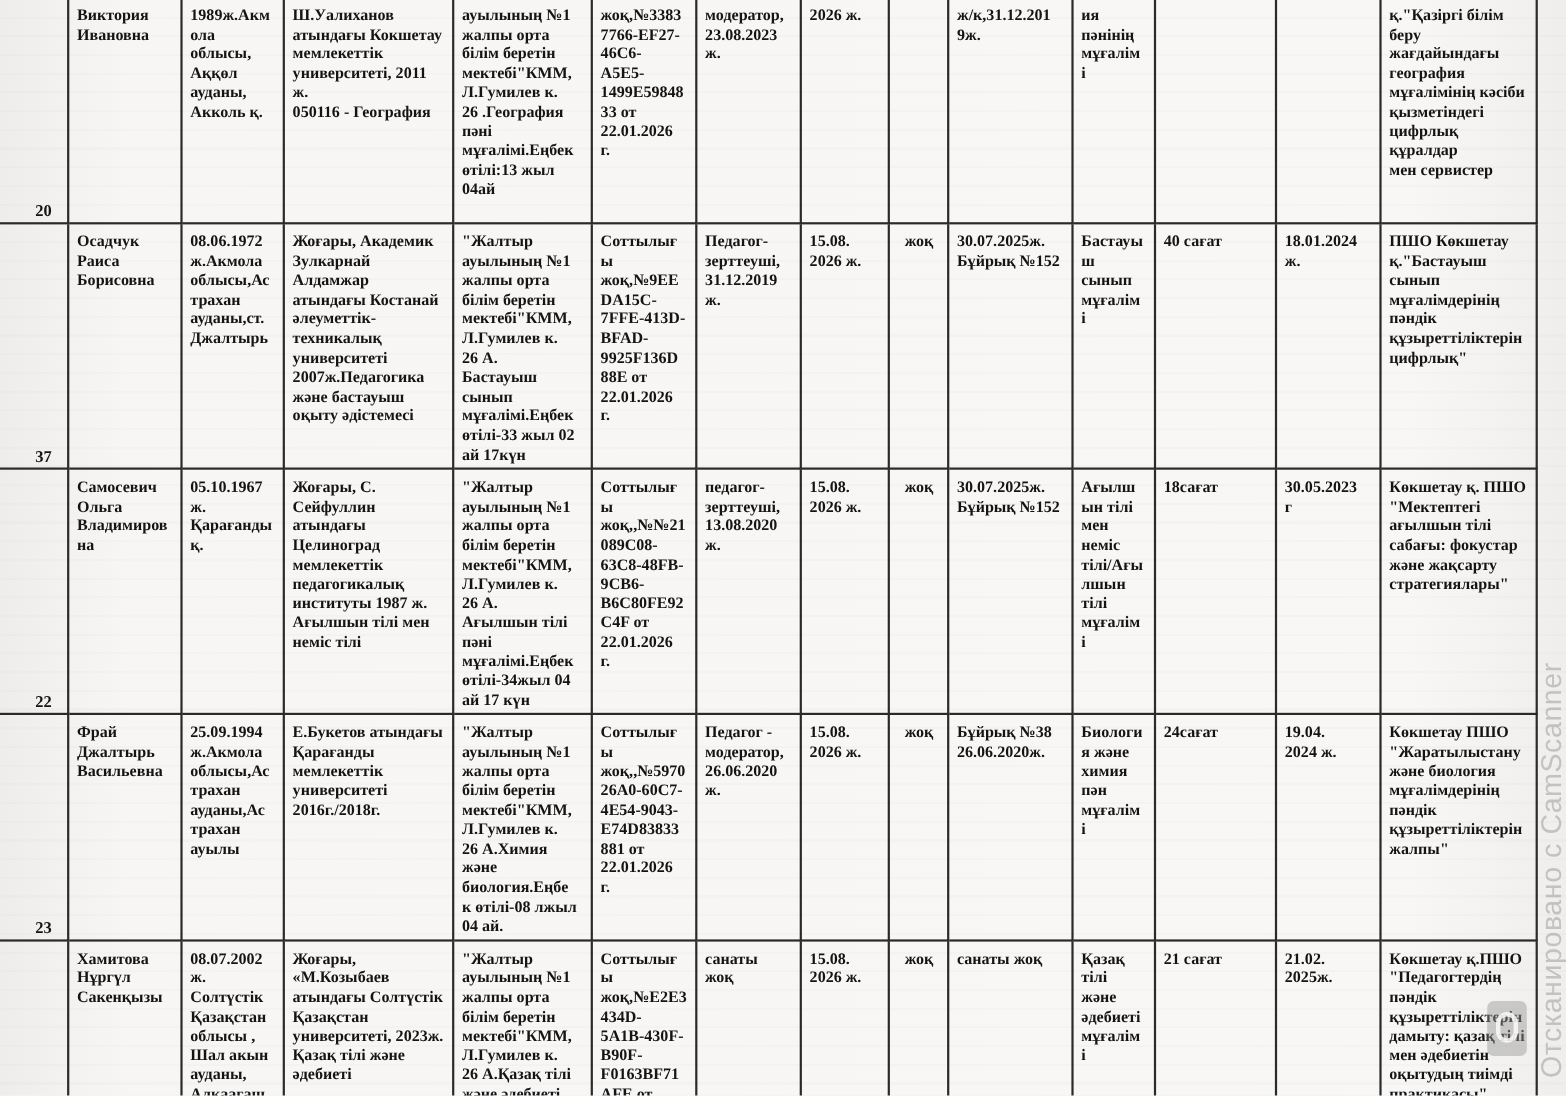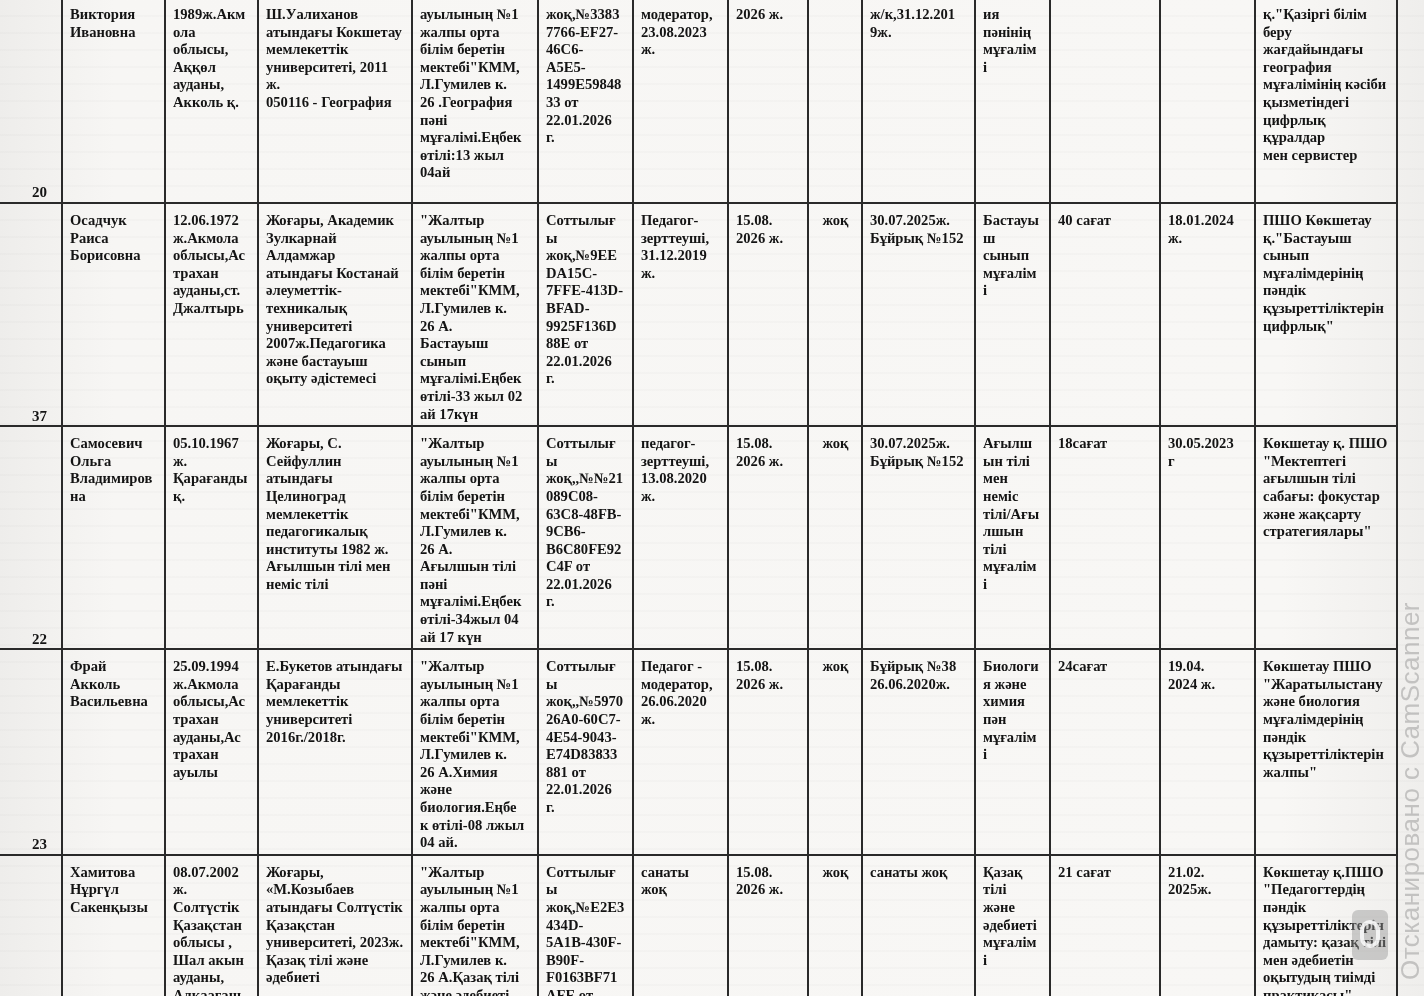--- a/index.html
+++ b/index.html
@@ -136,21 +136,21 @@
 мұғалімінің кәсіби
 қызметіндегі
 цифрлық құралдар
 мен сервистер</td>
         </tr>
         <tr class="r21">
           <td class="num">37</td>
           <td>Осадчук
 Раиса
 Борисовна</td>
-          <td>12.06.1972
+          <td>08.06.1972
 ж.Акмола
 облысы,Ас
 трахан
 ауданы,ст.
 Джалтырь</td>
           <td>Жоғары,  Академик
 Зулкарнай Алдамжар
 атындағы Костанай
 әлеуметтік-
 техникалық
@@ -211,21 +211,21 @@
 на</td>
           <td>05.10.1967
 ж.
 Қарағанды
 қ.</td>
           <td>Жоғары, С.
 Сейфуллин атындағы
 Целиноград
 мемлекеттік
 педагогикалық
-институты   1982 ж.
+институты   1987 ж.
 Ағылшын тілі мен
 неміс тілі</td>
           <td>"Жалтыр
 ауылының №1
 жалпы орта
 білім беретін
 мектебі"КММ,
 Л.Гумилев к.
 26 А.
 Ағылшын тілі
@@ -266,21 +266,21 @@
           <td>Көкшетау қ. ПШО
 "Мектептегі
 ағылшын тілі
 сабағы: фокустар
 және жақсарту
 стратегиялары"</td>
         </tr>
         <tr class="r23">
           <td class="num">23</td>
           <td>Фрай
-Акколь
+Джалтырь
 Васильевна</td>
           <td>25.09.1994
 ж.Акмола
 облысы,Ас
 трахан
 ауданы,Ас
 трахан
 ауылы</td>
           <td>Е.Букетов атындағы
 Қарағанды

